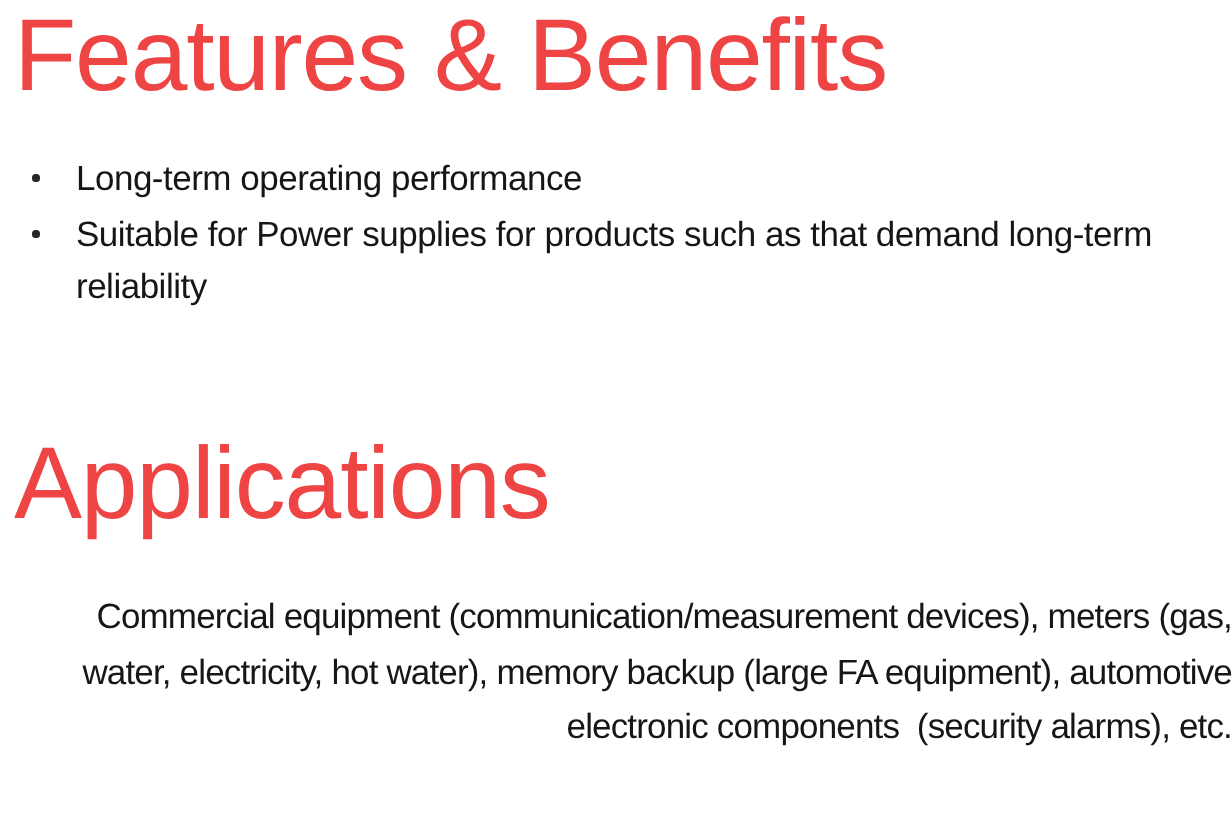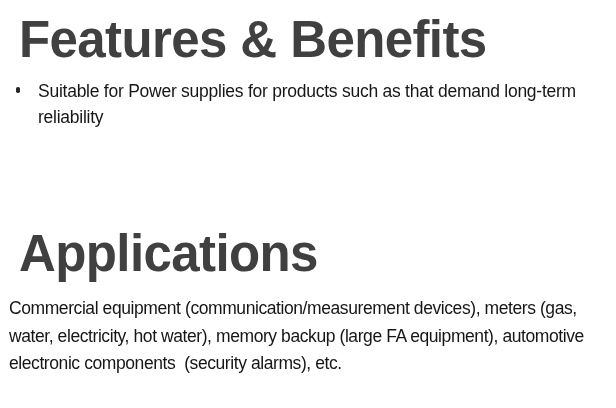--- a/index.html
+++ b/index.html
@@ -18,24 +18,24 @@
     position: relative;
     width: 616px;
     height: 408px;
     background: #ffffff;
   }
 
   
   .section-heading {
     position: absolute;
     left: 7px;
-    margin: 12px;
-    color: #404040;
+    margin: 0;
+    color: #ef4444;
     font-family: "Liberation Sans", sans-serif;
-    font-weight: bold;
+    font-weight: normal;
     font-size: 51px;
     line-height: 1;
     letter-spacing: -0.6px;
     white-space: nowrap;
   }
   #heading-features { top: 2px; }
   #heading-applications { top: 216px; }
 
   
   .bullet-list {
@@ -73,32 +73,34 @@
     left: 9px;
     top: 295px;
     width: 607px;
     margin: 0;
     color: #161616;
     font-family: "Liberation Sans", sans-serif;
     font-size: 17.5px;
     line-height: 27.5px;
     letter-spacing: -0.42px;
     white-space: pre-wrap;
+    text-align: right;
   }
 </style>
 </head>
 <body>
 
 <div class="slide">
 
   <h1 class="section-heading" id="heading-features">Features &amp; Benefits</h1>
 
   <ul class="bullet-list">
     <li class="bullet-item">
       <span class="bullet-dot"></span>
+      <span>Long-term operating performance</span>
     </li>
     <li class="bullet-item">
       <span class="bullet-dot"></span>
       <span>Suitable for Power supplies for products such as that demand long-term reliability</span>
     </li>
   </ul>
 
   <h1 class="section-heading" id="heading-applications">Applications</h1>
 
   <p class="applications-body">Commercial equipment (communication/measurement devices), meters (gas, water, electricity, hot water), memory backup (large FA equipment), automotive electronic components  (security alarms), etc.</p>

